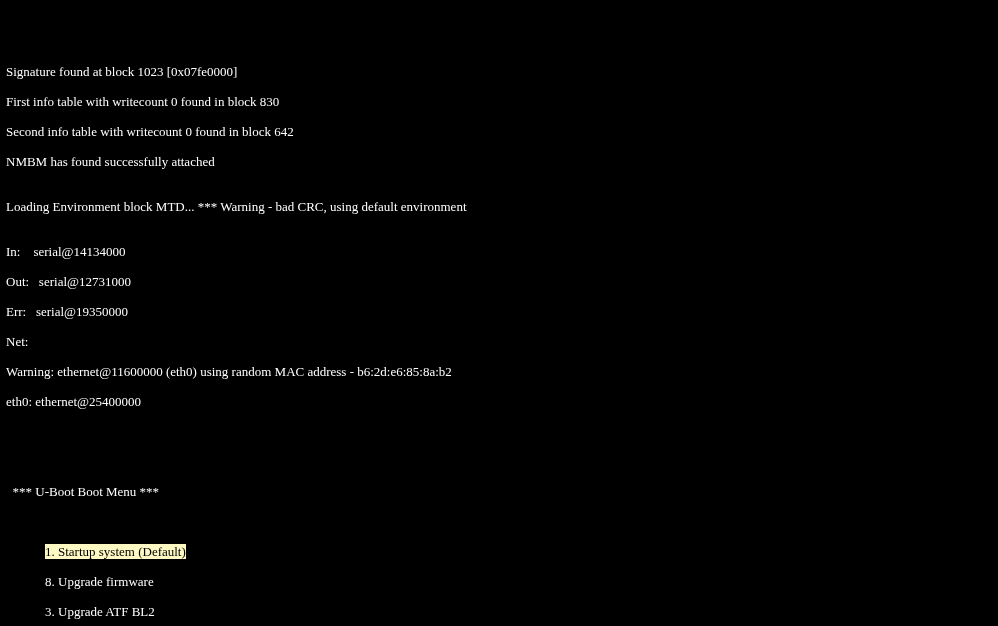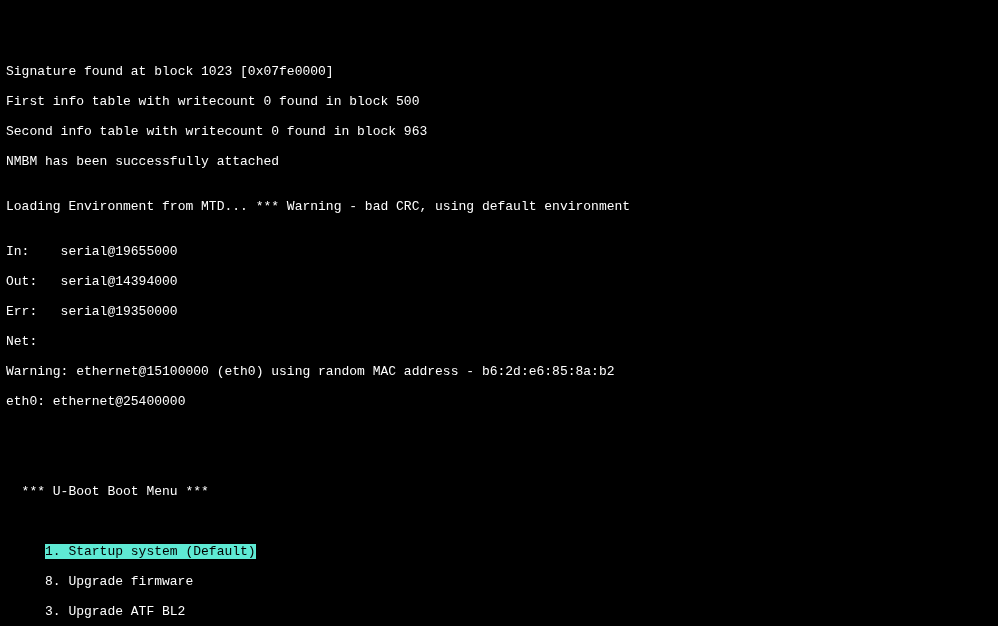--- a/index.html
+++ b/index.html
@@ -1,49 +1,49 @@
 <!DOCTYPE html>
 <html><head>
   <meta charset="utf-8">
   <style>
-    * { margin: 0; padding: 0; box-sizing: border-box; }
+    * { margin: 0; padding: 0; box-sizing: border-box; font-family: Liberation Serif, serif; }
     body {
       background: #000;
       color: #fff;
       font-family: 'Courier New', Consolas, monospace;
       font-size: 13px;
       line-height: 15px;
       padding: 4px 6px;
       white-space: pre;
       width: 998px;
       height: 626px;
       overflow: hidden;
     }
     .line { display: block; }
     .menu-item { padding-left: 39px; display: block; }
     .menu-item-hl { padding-left: 39px; display: block; }
-    .menu-item-hl .inner { background: #5eead4; color: #000; }
+    .menu-item-hl .inner { background: #fef9c3; color: #000; }
   </style>
 </head>
 <body>
 
 
 
 <span class="line">Signature found at block 1023 [0x07fe0000]</span>
-<span class="line">First info table with writecount 0 found in block 500</span>
-<span class="line">Second info table with writecount 0 found in block 963</span>
-<span class="line">NMBM has been successfully attached</span>
+<span class="line">First info table with writecount 0 found in block 830</span>
+<span class="line">Second info table with writecount 0 found in block 642</span>
+<span class="line">NMBM has found successfully attached</span>
 <span class="line"></span>
-<span class="line">Loading Environment from MTD... *** Warning - bad CRC, using default environment</span>
+<span class="line">Loading Environment block MTD... *** Warning - bad CRC, using default environment</span>
 <span class="line"></span>
-<span class="line">In:    serial@19655000</span>
-<span class="line">Out:   serial@14394000</span>
+<span class="line">In:    serial@14134000</span>
+<span class="line">Out:   serial@12731000</span>
 <span class="line">Err:   serial@19350000</span>
 <span class="line">Net:   </span>
-<span class="line">Warning: ethernet@15100000 (eth0) using random MAC address - b6:2d:e6:85:8a:b2</span>
+<span class="line">Warning: ethernet@11600000 (eth0) using random MAC address - b6:2d:e6:85:8a:b2</span>
 <span class="line">eth0: ethernet@25400000</span>
 <span class="line"> </span>
 <span class="line"> </span>
 <span class="line">  *** U-Boot Boot Menu ***</span>
 <span class="line"> </span>
 <span class="menu-item-hl"><span class="inner">1. Startup system (Default)</span></span>
 <span class="menu-item">8. Upgrade firmware</span>
 <span class="menu-item">3. Upgrade ATF BL2</span>
 
 

